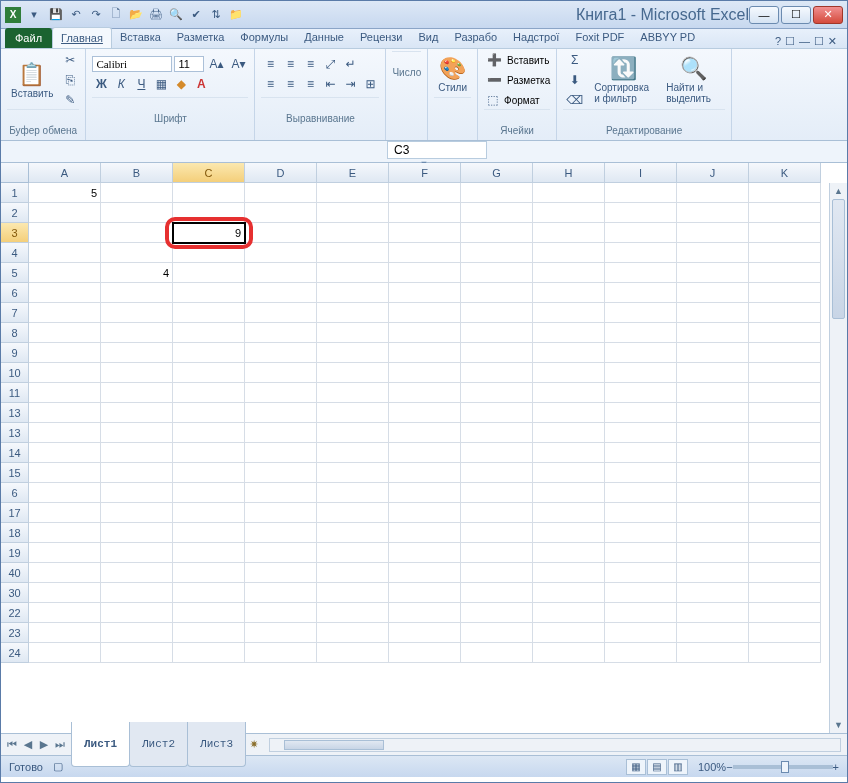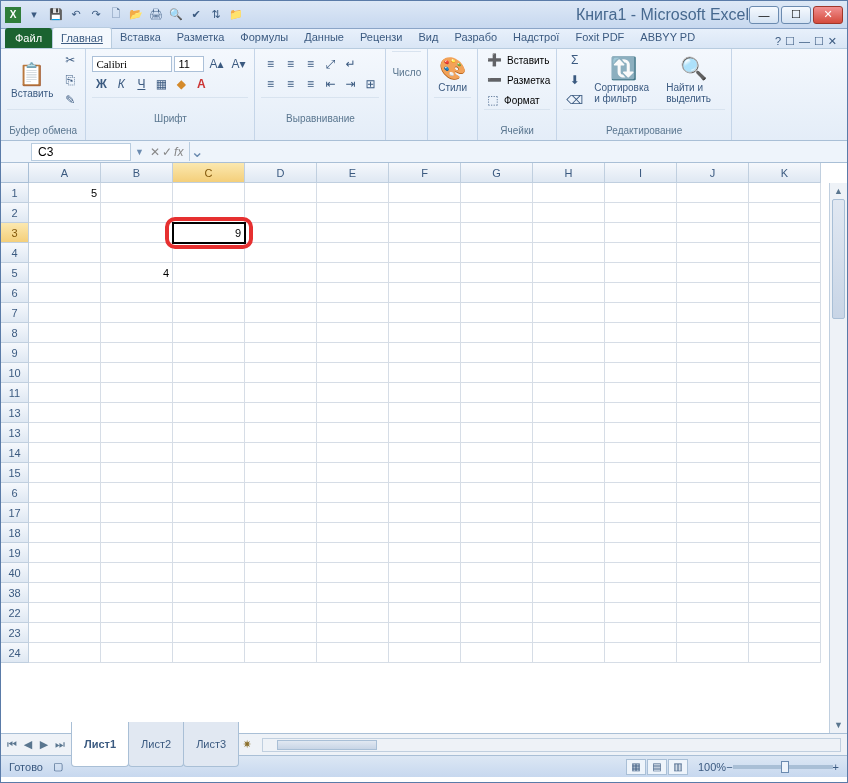--- a/index.html
+++ b/index.html
@@ -21,21 +21,21 @@
 .group { border-right: 1px solid #c5d5e8; padding: 2px 6px 1px; display: flex; flex-direction: column; }
 .group-body { flex: 1; display: flex; align-items: center; gap: 4px; }
 .group-label { text-align: center; color: #5a768f; font-size: 10px; padding: 15px 0; border-top: 1px solid #d8e3ef; position: relative; }
 .bigbtn { display: flex; flex-direction: column; align-items: center; justify-content: center; padding: 2px 4px; cursor: pointer; }
 .bigbtn .ico { font-size: 22px; }
 .bigbtn .lbl { font-size: 10px; color: #3b5a80; }
 .col { display: flex; flex-direction: column; gap: 2px; }
 .row { display: flex; gap: 2px; align-items: center; }
 .smbtn { min-width: 18px; height: 18px; display: flex; align-items: center; justify-content: center; border: 1px solid transparent; cursor: pointer; font-size: 12px; color: #3b5a80; padding: 0 2px; }
 .select { border: 1px solid #abc0d8; background: #fff; font-size: 11px; padding: 1px 3px; }
-.formula-bar { height: 22px; display: flex; align-items: center; border-bottom: 1px solid #a9bfd6; background: #eef4fb; }
+.formula-bar { height: 22px; display: flex; align-items: center; border-bottom: 1px solid #a9bfd6; background: #eef4fb; flex-direction: column; }
 .name-box { width: 100px; border: 1px solid #b8ccdf; background: #fff; font-size: 12px; padding: 1px 6px; margin: 0 4px 0 30px; }
 .fx-btns { display: flex; gap: 2px; color: #888; font-size: 12px; padding: 0 6px; }
 .fx-input-wrap { flex: 1; display: flex; align-items: center; position: relative; }
 .fx-input { flex: 1; border: none; font-size: 12px; padding: 1px 6px; background: #fff; border-left: 1px solid #b8ccdf; outline: none; }
 .fb-highlight { position: absolute; left: -4px; top: -3px; width: 80px; height: 24px; border: 3px solid #e63030; border-radius: 12px; pointer-events: none; }
 .fb-expand { width: 14px; text-align: center; color: #6b8bb0; border-left: 1px solid #b8ccdf; cursor: pointer; }
 .sheet-area { position: relative; height: 570px; overflow: hidden; }
 .grid { display: grid; grid-template-columns: 28px repeat(11, 72px); grid-auto-rows: 20px; font-size: 11px; }
 .hdr { background: linear-gradient(#f5f8fc, #dfe8f3); border-right: 1px solid #c0cfdf; border-bottom: 1px solid #c0cfdf; display: flex; align-items: center; justify-content: center; color: #3b5a80; cursor: pointer; }
 .hdr.sel { background: linear-gradient(#fbe8b0, #f4cf7a); color: #83580a; }
@@ -43,21 +43,21 @@
 .cell { border-right: 1px solid #d6dde6; border-bottom: 1px solid #d6dde6; padding: 0 3px; display: flex; align-items: center; justify-content: flex-end; cursor: cell; background: #fff; }
 .cell.active { outline: 2px solid #000; outline-offset: -1px; z-index: 2; position: relative; }
 .cell-highlight { position: absolute; border: 4px solid #e63030; border-radius: 10px; pointer-events: none; z-index: 5; }
 .vscroll { position: absolute; right: 0; top: 20px; bottom: 0; width: 18px; background: #eef2f7; border-left: 1px solid #c0cfdf; }
 .vscroll .thumb { position: absolute; top: 16px; left: 2px; right: 2px; height: 120px; background: linear-gradient(#e1e8f2, #c8d5e6); border: 1px solid #a9bfd6; border-radius: 2px; cursor: pointer; }
 .vscroll .arr { position: absolute; left: 0; right: 0; height: 16px; display: flex; align-items: center; justify-content: center; font-size: 9px; color: #5a768f; cursor: pointer; }
 .vscroll .arr.up { top: 0; } .vscroll .arr.dn { bottom: 0; }
 .sheet-tabs { height: 22px; display: flex; align-items: center; background: #eef2f7; border-top: 1px solid #a9bfd6; font-size: 11px; }
 .navbtns { display: flex; padding: 0 4px; gap: 2px; }
 .navbtns span { width: 14px; text-align: center; color: #5a768f; cursor: pointer; }
-.sheettab { padding: 16px 12px; background: #e1e8f2; border: 1px solid #a9bfd6; border-top: none; border-radius: 0 0 4px 4px; margin-right: -1px; cursor: pointer; color: #3b5a80; }
+.sheettab { padding: 16px 12px; background: #e1e8f2; border: 1px solid #a9bfd6; border-top: none; border-radius: 0 0 4px 4px; margin-right: -1px; cursor: pointer; color: #3b5a80; font-family: Liberation Mono, monospace; }
 .sheettab.active { background: #fff; font-weight: bold; }
 .newsheet { width: 18px; text-align: center; color: #8a6e2a; cursor: pointer; }
 .hscroll { flex: 1; margin: 0 6px; height: 14px; background: #eef2f7; border: 1px solid #c0cfdf; position: relative; }
 .hscroll .thumb { position: absolute; left: 14px; top: 1px; bottom: 1px; width: 100px; background: linear-gradient(#e1e8f2, #c8d5e6); border: 1px solid #a9bfd6; cursor: pointer; }
 .statusbar { height: 22px; background: linear-gradient(#dce7f4, #c7d8ef); display: flex; align-items: center; font-size: 11px; color: #3b5a80; padding: 0 8px; border-top: 1px solid #a9bfd6; }
 .statusbar .spacer { flex: 1; }
 .viewbtns { display: flex; gap: 1px; margin-right: 10px; }
 .viewbtns span { width: 20px; height: 16px; border: 1px solid #a9bfd6; background: #eef4fb; display: flex; align-items: center; justify-content: center; font-size: 10px; cursor: pointer; }
 .zoom { display: flex; align-items: center; gap: 0; }
 .zoom-slider { width: 100px; height: 4px; background: #a9bfd6; position: relative; cursor: pointer; }
@@ -494,21 +494,21 @@
       <div class="cell"></div>
       <div class="cell"></div>
       <div class="cell"></div>
       <div class="cell"></div>
       <div class="cell"></div>
       <div class="cell"></div>
       <div class="cell"></div>
       <div class="cell"></div>
       <div class="cell"></div>
       <div class="cell"></div>
-      <div class="hdr">38</div>
+      <div class="hdr">30</div>
       <div class="cell"></div>
       <div class="cell"></div>
       <div class="cell"></div>
       <div class="cell"></div>
       <div class="cell"></div>
       <div class="cell"></div>
       <div class="cell"></div>
       <div class="cell"></div>
       <div class="cell"></div>
       <div class="cell"></div>

